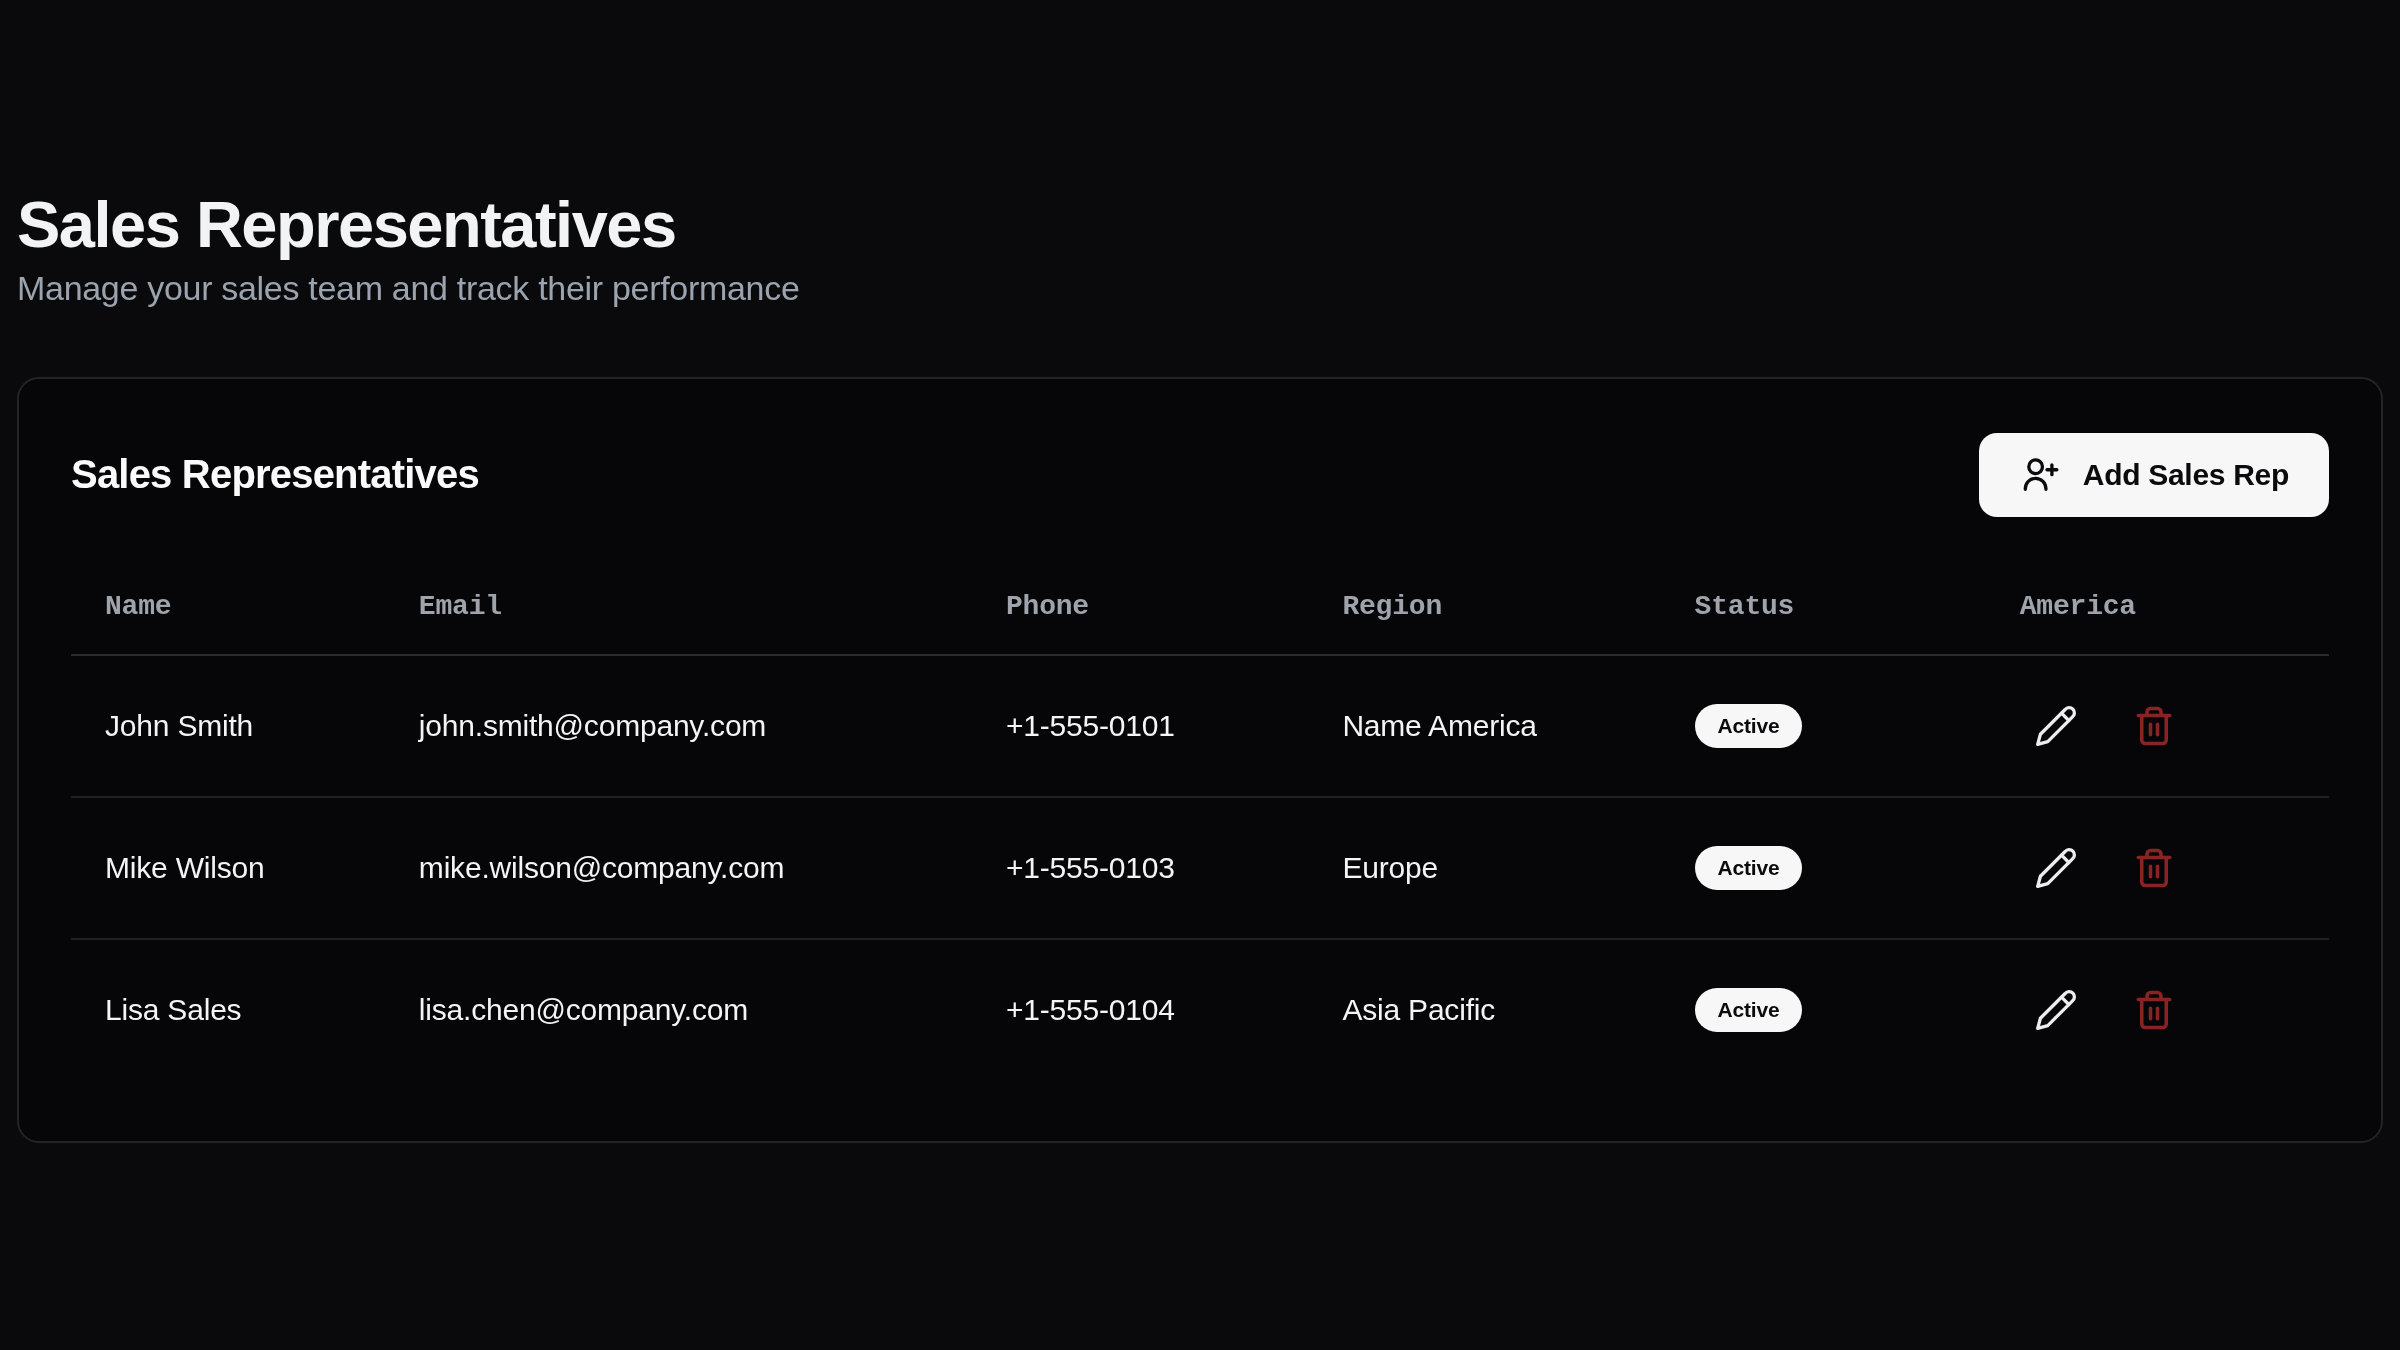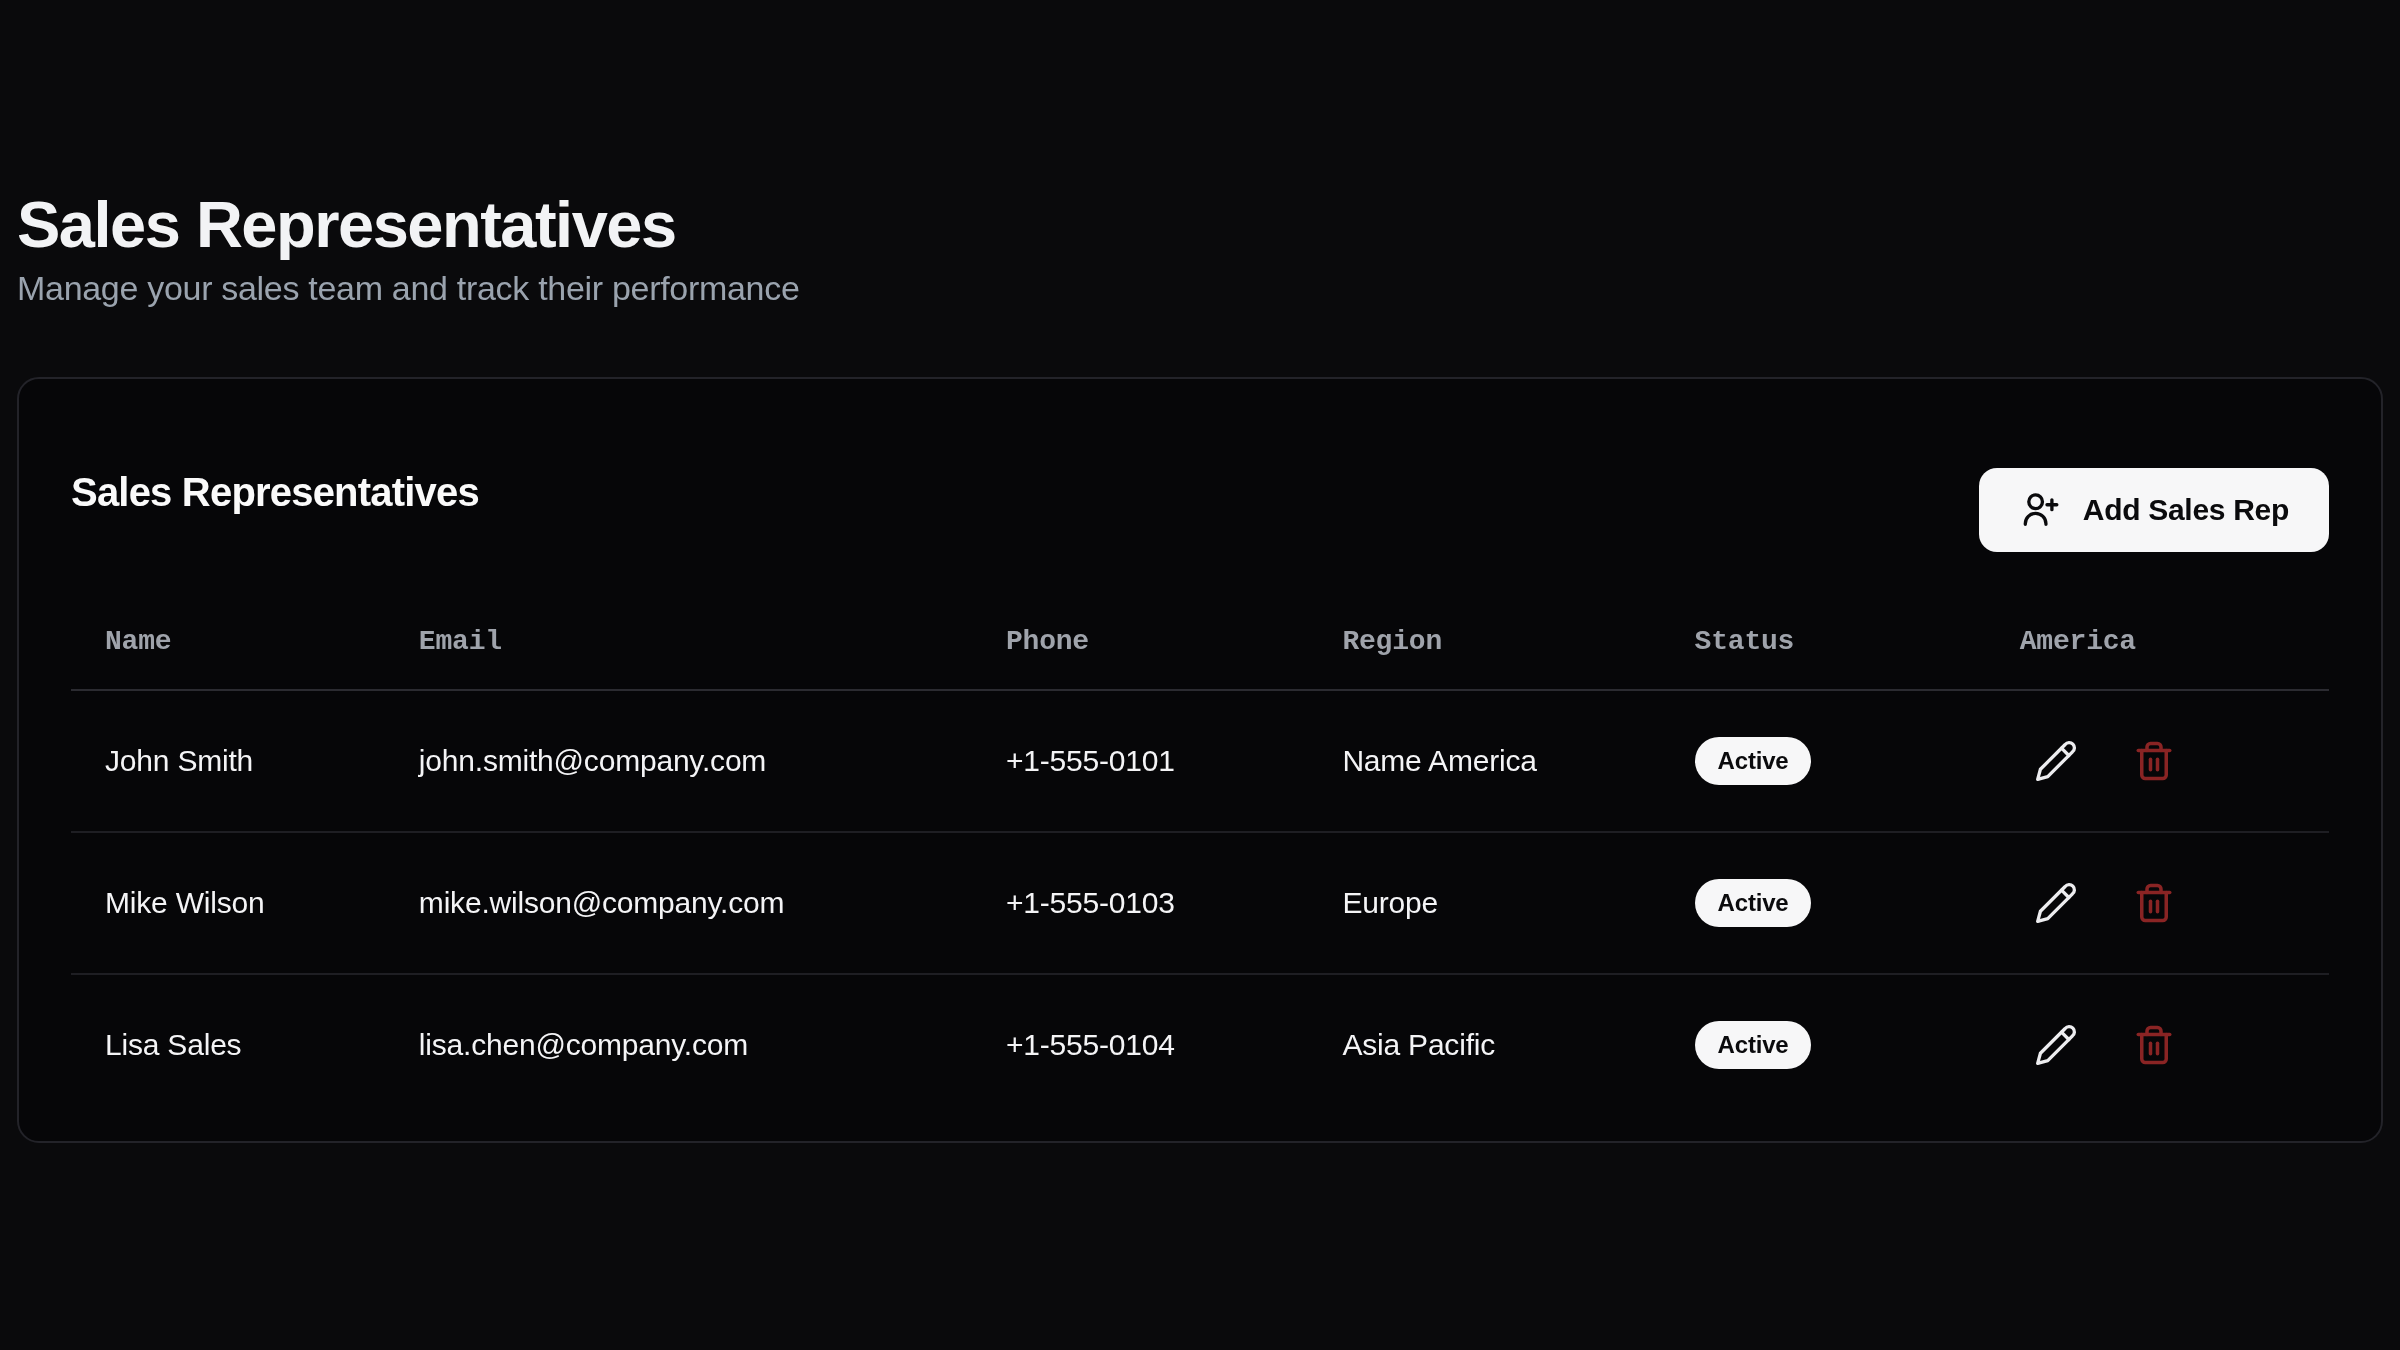--- a/index.html
+++ b/index.html
@@ -36,42 +36,41 @@
     padding:54px 52px 42px 52px;
   }
   .card-title{font-size:40px; font-weight:700; color:#fafafa; letter-spacing:-0.8px;}
   .add-btn{
     display:inline-flex; align-items:center; gap:22px;
     height:84px; padding:0 40px;
     background:var(--accent-bg); color:var(--accent-text);
     border:none; border-radius:18px;
     font-family:inherit; font-size:30px; font-weight:600; letter-spacing:-0.3px;
     cursor:pointer;
-    margin-top:35px;
   }
   .add-btn svg{display:block;}
   .card-body{padding:0 52px 50px 52px;}
   table{width:100%; border-collapse:collapse; table-layout:fixed;}
   th{
     height:96px; text-align:left; vertical-align:middle;
     padding-left:34px; font-size:28px; font-weight:600;
     color:var(--text-muted); letter-spacing:-0.2px;
     border-bottom:2px solid var(--header-divider);
     font-family:Liberation Mono, monospace;
   }
   td{
     height:142px; vertical-align:middle; padding-left:34px;
     font-size:30px; font-weight:400; color:var(--text-primary);
     border-bottom:2px solid var(--divider);
   }
   tr:last-child td{border-bottom:none;}
   td.cell-name{font-weight:500;}
   .badge{
     display:inline-block; background:var(--accent-bg); color:var(--accent-text);
-    font-size:24px; font-weight:700; letter-spacing:-0.2px;
+    font-size:21px; font-weight:700; letter-spacing:-0.2px;
     padding:10px 23px; border-radius:999px;
   }
   .actions{display:flex; align-items:center; gap:26px;}
   .icon-btn{
     width:72px; height:72px; display:flex; align-items:center; justify-content:center;
     background:transparent; border:none; border-radius:14px; cursor:pointer;
   }
   .icon-btn svg{display:block;}
 </style>
 </head>

